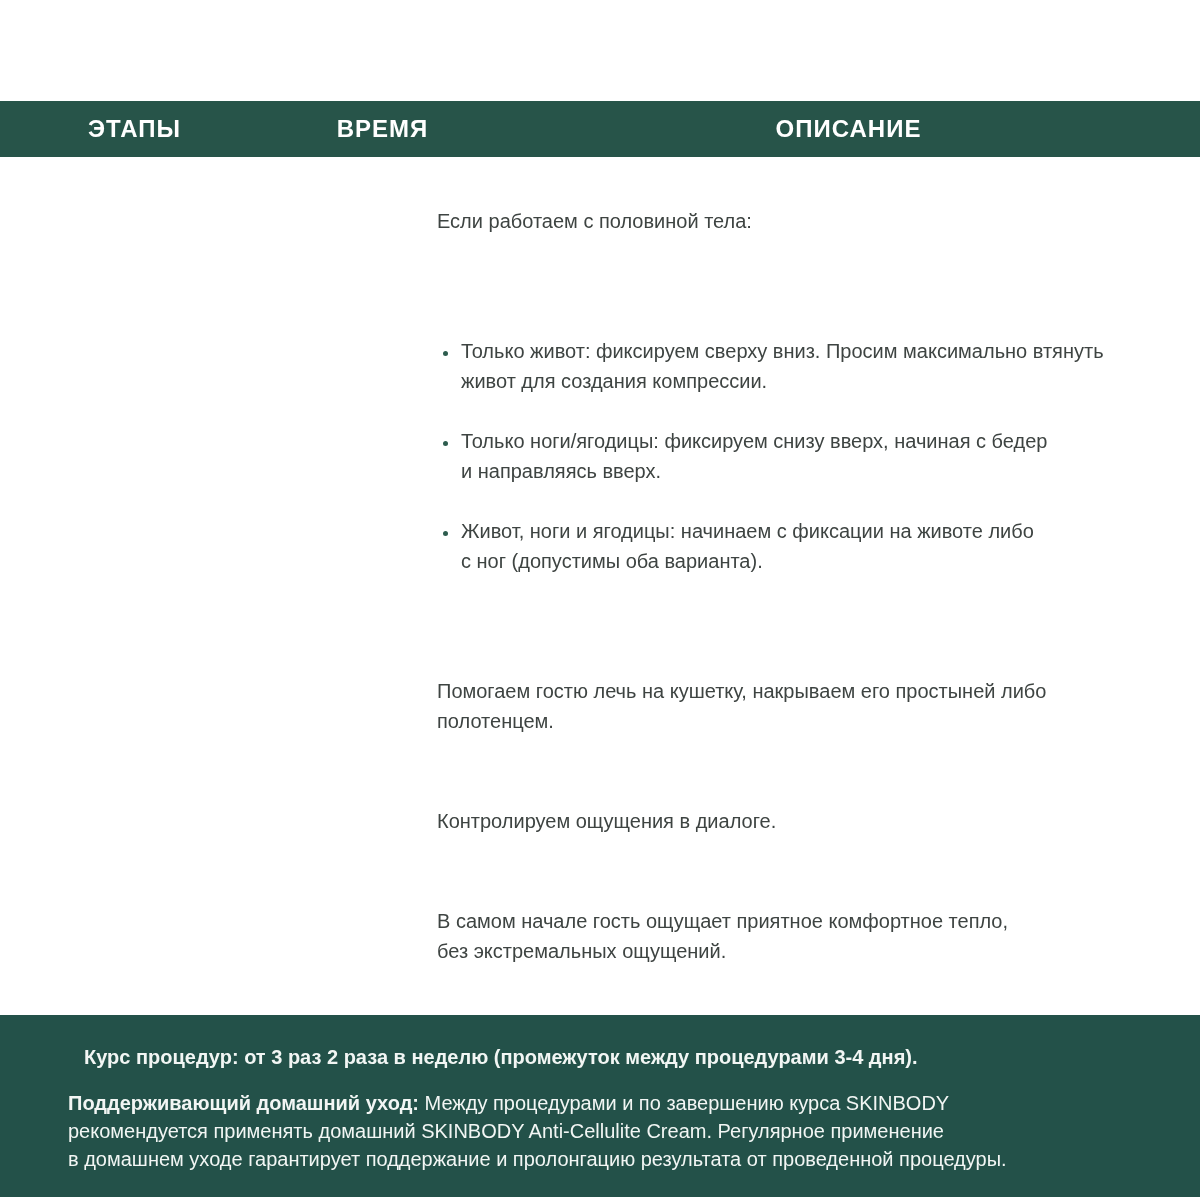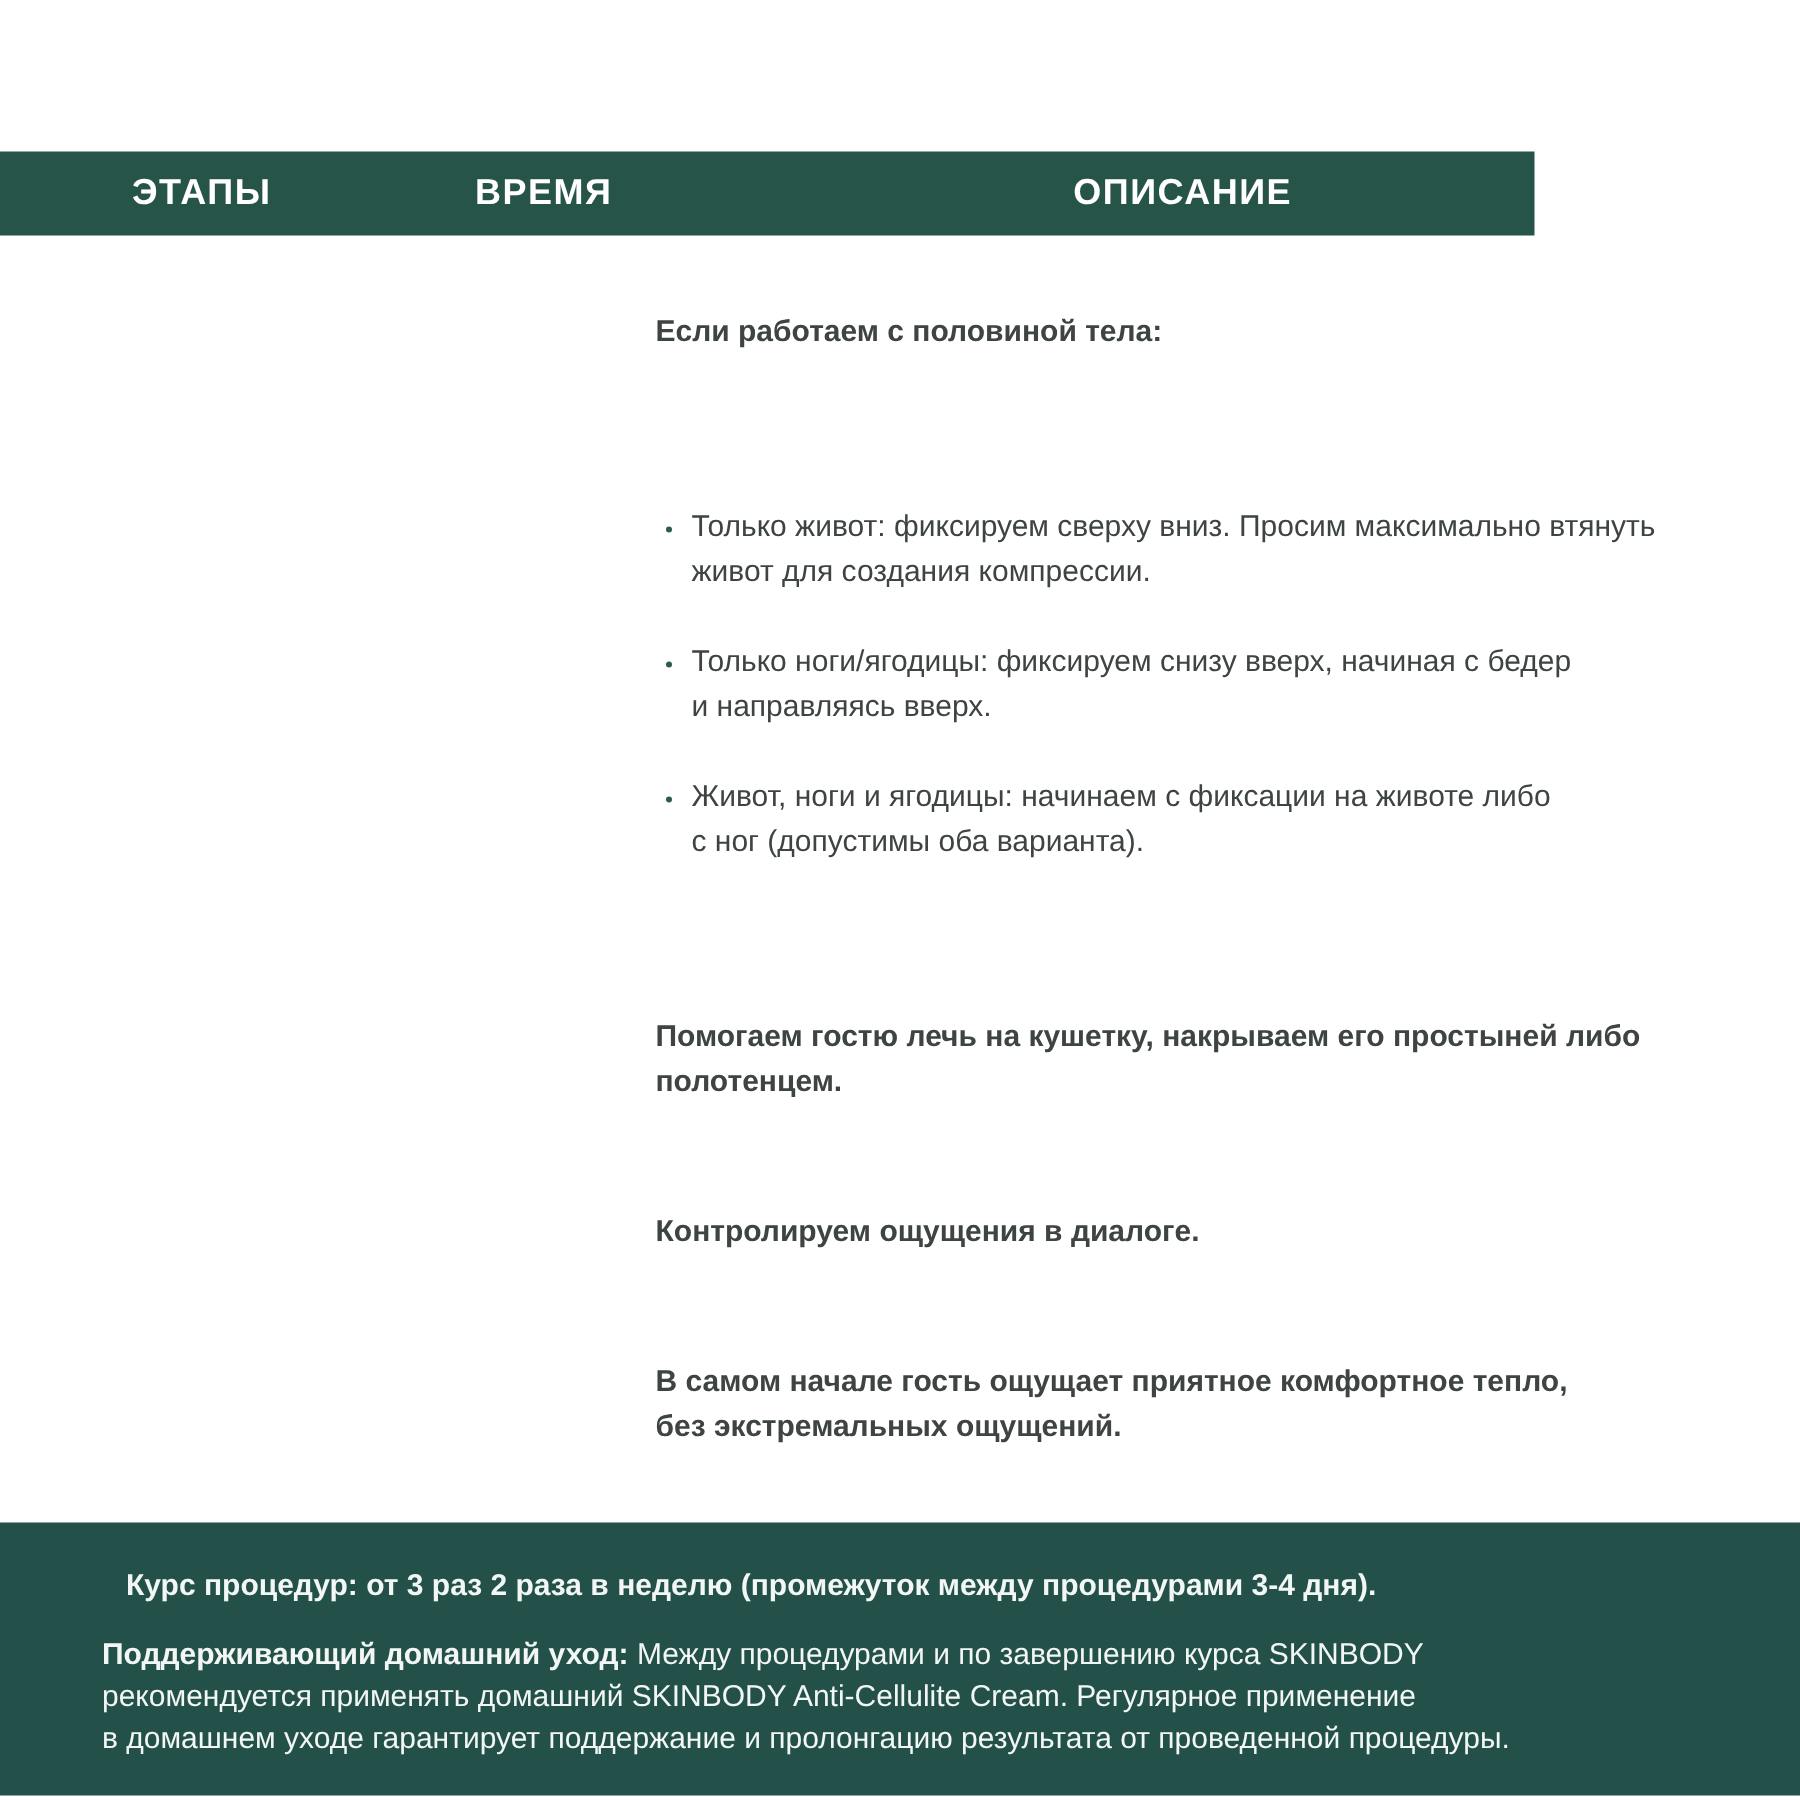--- a/index.html
+++ b/index.html
@@ -7,44 +7,45 @@
     width:1200px;height:1200px;
     background:#ffffff;
     font-family:"Liberation Sans","DejaVu Sans",sans-serif;
     color:#3e4442;
     -webkit-font-smoothing:antialiased;
   }
   .page{position:relative;width:1200px;height:1200px;overflow:hidden;background:#ffffff;}
 
   
   .table-header{
-    position:absolute;top:101px;left:0;width:1023px;height:56px;
+    position:absolute;top:101px;left:0;width:1200px;height:56px;
     background:#275449;
     display:grid;
     grid-template-columns:250px 105px 22px 703px;
     padding:0 60px;box-sizing:border-box;
     align-items:center;
+    gap:20px;
   }
   .th{
     color:#ffffff;font-weight:bold;font-size:24px;letter-spacing:1px;
   }
   .th-stage{padding-left:28px;}
   .th-time{text-align:center;}
   .th-desc{grid-column:4;text-align:center;}
 
   
   .table-body{position:absolute;top:157px;left:0;width:1200px;}
   .row{
     display:grid;
     grid-template-columns:250px 105px 22px 703px;
     padding:16px 60px 14px 60px;box-sizing:border-box;
   }
   .row-cont{padding-top:19px;padding-bottom:12px;}
   .col-desc{grid-column:4;font-size:20px;line-height:30px;white-space:pre-line;}
-  .col-desc p{margin:20px 0;font-weight:bold;}
+  .col-desc p{margin:20px 0;}
   .col-desc p:first-child{margin-top:0;}
   .col-desc p:last-child{margin-bottom:0;}
   .col-desc ul{margin:20px 0;padding-left:22px;list-style:disc outside;}
   .col-desc li{margin:0;padding-left:2px;}
   .col-desc li::marker{color:#2d5c4e;font-size:0.8em;}
 
   .col-stage{display:flex;align-items:flex-start;}
   .col-time{
     text-align:center;font-weight:bold;font-size:20px;line-height:28px;color:#2c312f;
   }

